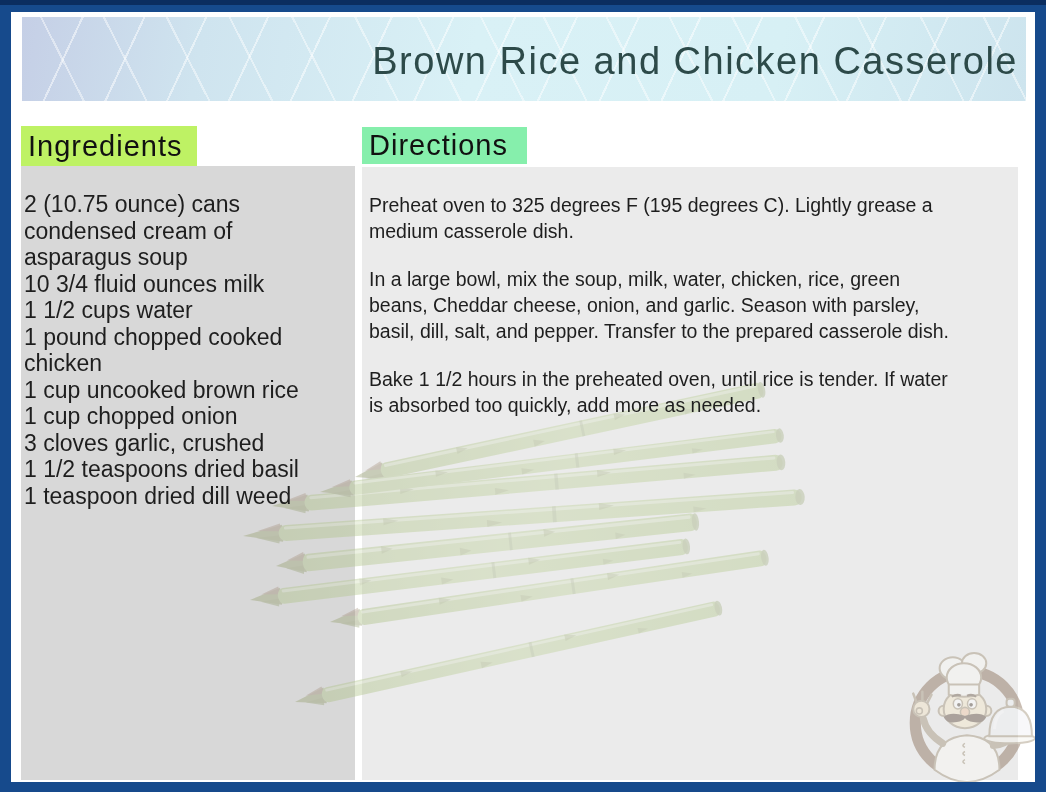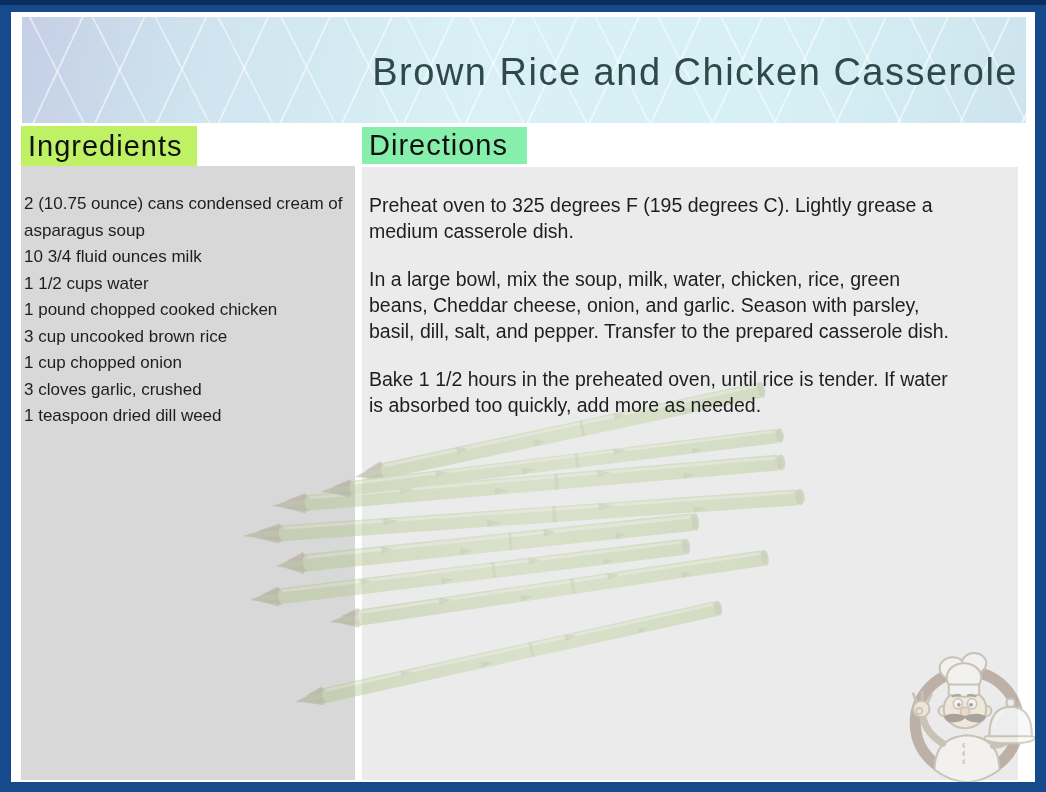--- a/index.html
+++ b/index.html
@@ -19,21 +19,21 @@
     border-bottom-width:10px;
     pointer-events:none;
     z-index:6;
   }
   .frame-top-edge {
     position:absolute; top:0; left:0; width:100%; height:5px;
     background:#0b2d5f; z-index:7; pointer-events:none;
   }
   
   .banner {
-    position:absolute; left:22px; top:17px; width:1004px; height:106px;
+    position:absolute; left:22px; top:17px; width:1004px; height:84px;
     background:
       repeating-linear-gradient(115deg, rgba(255,255,255,0) 0 54px, rgba(255,255,255,0.5) 54px 56px),
       repeating-linear-gradient(63deg, rgba(255,255,255,0) 0 54px, rgba(255,255,255,0.45) 54px 56px),
       linear-gradient(100deg, #c5cfe6 0%, #cfe4ef 18%, #d9f1f6 45%, #d7f0f5 75%, #cde4ee 100%);
     display:flex; align-items:center; justify-content:flex-end;
     padding:12px 8px 8px 0;
     z-index:1;
   }
   .banner h1 {
     margin:0;
@@ -71,21 +71,21 @@
     z-index:2; opacity:0.42; pointer-events:none;
   }
   .chef {
     position:absolute; left:896px; top:646px; width:142px; height:142px;
     z-index:2; opacity:0.40; pointer-events:none;
   }
   
   .ing-text {
     position:absolute; left:24px; top:191px; width:322px;
     z-index:3; color:#1e1e1e;
-    font-size:17px; line-height:26.5px;
+    font-size:23px; line-height:26.5px;
   }
   .ing-text div { margin:0; }
   .dir-text {
     position:absolute; left:369px; top:192px; width:587px;
     z-index:3; color:#1e1e1e;
     font-size:19.5px; line-height:26px;
   }
   .dir-text p { margin:0 0 22px 0; }
 </style>
 </head>
@@ -167,23 +167,24 @@
     <path d="M55,50 q5,-3 9,-1 M70,49 q5,-2 9,1" stroke="#5a4632" stroke-width="2" fill="none"></path>
     <circle cx="68" cy="65" r="4.5" fill="#eec09a" stroke="#97876a" stroke-width="1.5"></circle>
     <path d="M68,69 Q54,64 47,70 Q50,77 60,75 Q66,74 68,71 Q70,74 76,75 Q86,77 89,70 Q82,64 68,69 Z" fill="#4c3827"></path>
   </svg>
 
   <div class="ing-text">
       <div>2 (10.75 ounce) cans condensed cream of asparagus soup</div>
       <div>10 3/4 fluid ounces milk</div>
       <div>1 1/2 cups water</div>
       <div>1 pound chopped cooked chicken</div>
-      <div>3 cup uncooked brown rice</div>
+      <div>1 cup uncooked brown rice</div>
       <div>1 cup chopped onion</div>
       <div>3 cloves garlic, crushed</div>
+      <div>1 1/2 teaspoons dried basil</div>
       <div>1 teaspoon dried dill weed</div>
     </div>
 
   <div class="dir-text">
       <p>Preheat oven to 325 degrees F (195 degrees C). Lightly grease a medium casserole dish.</p>
       <p>In a large bowl, mix the soup, milk, water, chicken, rice, green beans, Cheddar cheese, onion, and garlic. Season with parsley, basil, dill, salt, and pepper. Transfer to the prepared casserole dish.</p>
       <p>Bake 1 1/2 hours in the preheated oven, until rice is tender. If water is absorbed too quickly, add more as needed.</p>
     </div>
 
   <div class="frame"></div>

